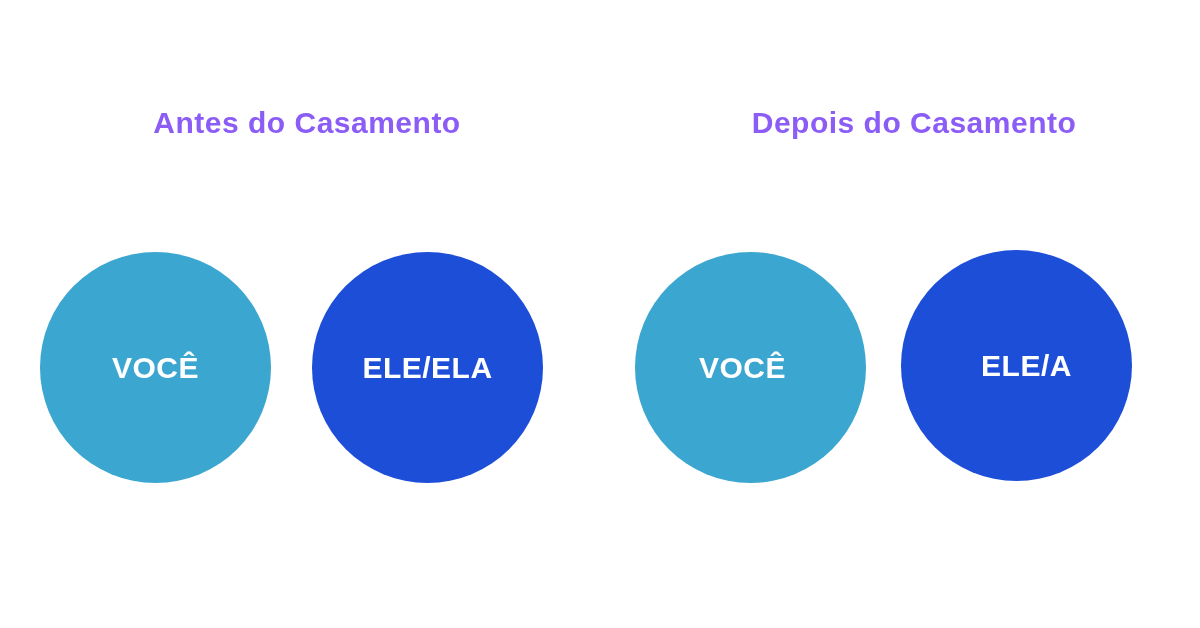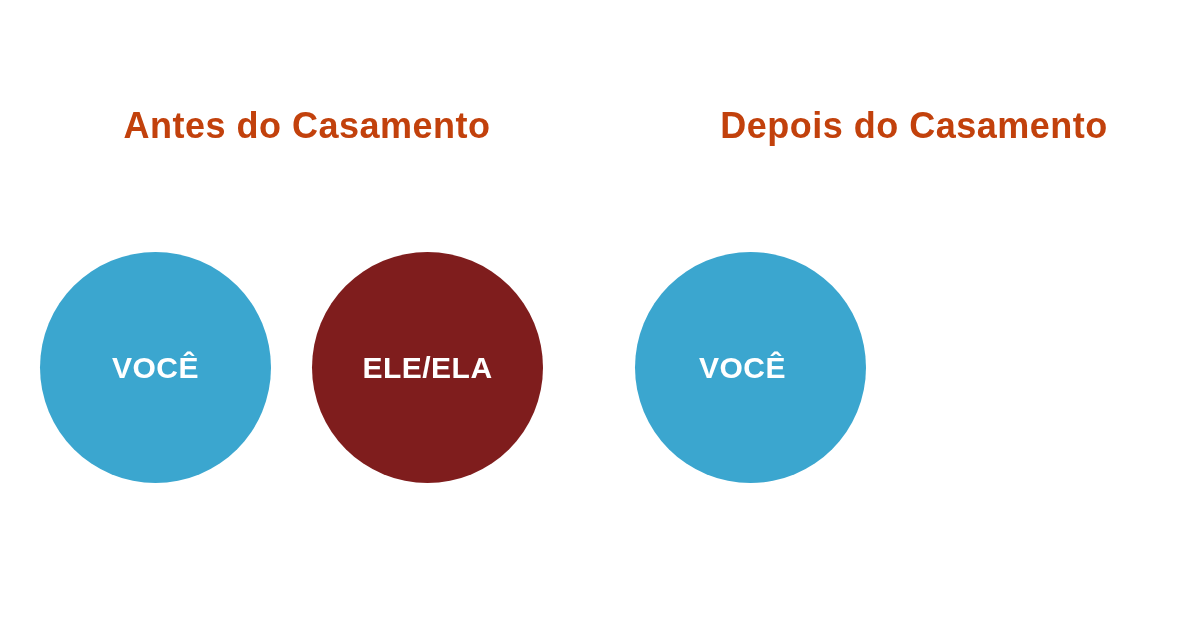--- a/index.html
+++ b/index.html
@@ -13,24 +13,24 @@
     width: 1200px;
     height: 628px;
     background: #ffffff;
     overflow: hidden;
   }
   .title {
     position: absolute;
     top: 106px;
     transform: translateX(-50%);
     margin: 0;
-    font-size: 36px;
+    font-size: 30px;
     font-weight: 700;
     line-height: 1.1;
-    color: #c2410c;
+    color: #8b5cf6;
     white-space: nowrap;
     letter-spacing: 0.5px;
   }
   .title-before { left: 307px; }
   .title-after  { left: 874px; margin-left: 40px; }
 
   .circle {
     position: absolute;
     border-radius: 50%;
     display: flex;
@@ -40,21 +40,21 @@
     font-weight: 700;
     text-align: center;
   }
   .big {
     width: 231px;
     height: 231px;
     font-size: 30px;
     letter-spacing: 0.5px;
   }
   .blue  { background: #3ba6cf; text-align: center; }
-  .pink  { background: #7f1d1d; }
+  .pink  { background: #1d4ed8; }
   .purple{ background: #af61e0; }
 
   .c-before-you     { left: 40px;  top: 252px; }
   .c-before-partner { left: 312px; top: 252px; }
   .c-after-you      { left: 635px; top: 252px; z-index: 1; }
   .c-after-partner  { left: 901px; top: 250px; z-index: 1; }
   .c-after-overlap  {
     left: 808px; top: 291px;
     width: 149px; height: 149px;
     z-index: 2;
@@ -81,15 +81,18 @@
   </div>
 
   <div class="circle big pink c-before-partner">
     <span class="label">ELE/ELA</span>
   </div>
 
   <div class="circle big blue c-after-you">
     <span class="label shift-left">VOCÊ</span>
   </div>
 
+  <div class="circle big pink c-after-partner">
+    <span class="label shift-right">ELE/A</span>
+  </div>
 
 
 </div>
 
 </body></html>

